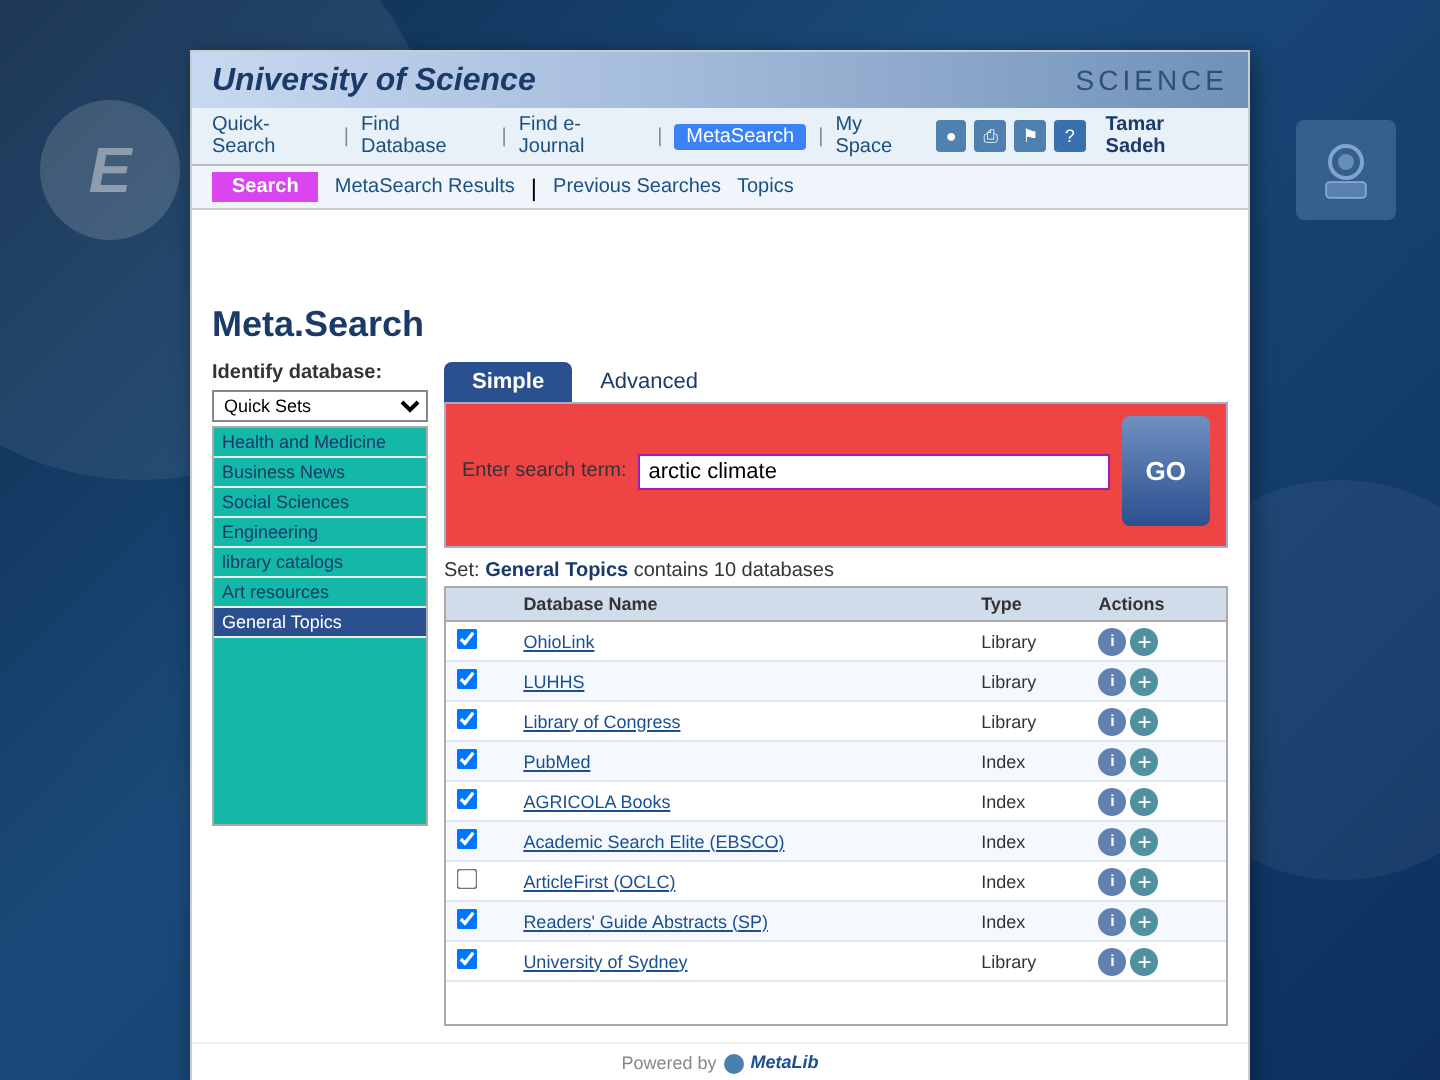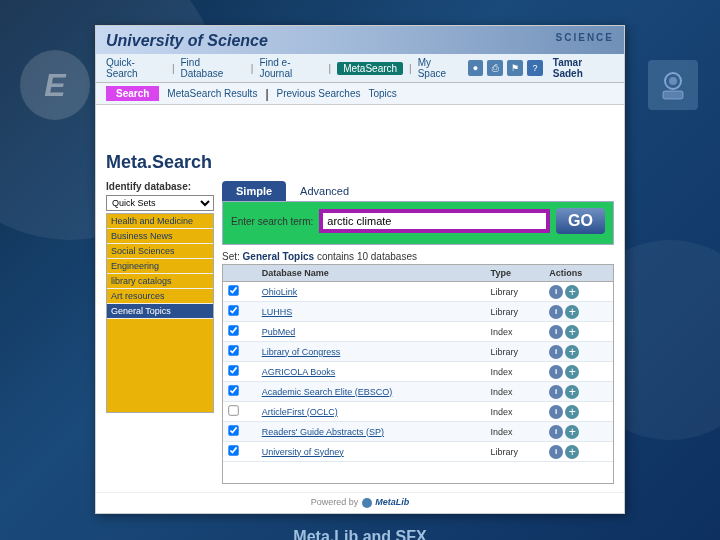--- a/index.html
+++ b/index.html
@@ -72,23 +72,23 @@
     }
 
     .univ-title {
       font-size: 16px;
       font-weight: bold;
       color: #1a3a6a;
       font-style: italic;
     }
 
     .science-label {
-      font-size: 10px;
+      font-size: 14px;
       color: #2a5080;
-      font-weight: bold;
+      font-weight: normal;
       letter-spacing: 2px;
       align-self: flex-start;
     }
 
     
     .top-nav {
       background: #e8f0f8;
       border-bottom: 1px solid #bbb;
       padding: 3px 10px;
       display: flex;
@@ -99,21 +99,21 @@
     .top-nav a {
       font-size: 10px;
       color: #1a5080;
       text-decoration: none;
       cursor: pointer;
     }
 
     .top-nav .separator { color: #888; font-size: 10px; }
 
     .top-nav .active-tab {
-      background: #0f766e;
+      background: #3b82f6;
       color: white;
       padding: 1px 6px;
       border-radius: 2px;
       font-size: 10px;
       text-decoration: none;
     }
 
     .nav-icons {
       margin-left: auto;
       display: flex;
@@ -197,21 +197,21 @@
       width: 100%;
       font-size: 9px;
       border: 1px solid #888;
       background: #fff;
       padding: 1px;
       margin-bottom: 2px;
     }
 
     .db-list {
       border: 1px solid #aaa;
-      background: #eab308;
+      background: #14b8a6;
       height: 200px;
       overflow-y: auto;
     }
 
     .db-list-item {
       padding: 2px 4px;
       font-size: 9px;
       color: #1a3a6a;
       cursor: pointer;
       border-bottom: 1px solid #eee;
@@ -242,52 +242,52 @@
     }
 
     .tab-advanced {
       color: #1a3a6a;
       font-size: 11px;
       padding: 4px 14px;
       cursor: pointer;
     }
 
     .search-box-area {
-      background: #22c55e;
+      background: #ef4444;
       border: 1px solid #aac;
       padding: 6px 8px;
     }
 
     .search-row {
       display: flex;
       align-items: center;
       gap: 6px;
       margin-bottom: 4px;
     }
 
     .search-label {
       font-size: 10px;
       color: #333;
     }
 
     .search-input {
       flex: 1;
       font-size: 11px;
-      border: 4px solid #a21caf;
+      border: 1px solid #a21caf;
       padding: 2px 4px;
       background: #fff;
     }
 
     .go-btn {
       background: linear-gradient(to bottom, #7090c0, #2a5090);
       color: white;
-      font-size: 16px;
+      font-size: 13px;
       font-weight: bold;
       border: none;
-      padding: 4px 12px;
+      padding: 20px 12px;
       border-radius: 4px;
       cursor: pointer;
     }
 
     
     .results-header {
       margin: 6px 0 2px 0;
       font-size: 10px;
       color: #333;
     }
@@ -550,33 +550,33 @@
                 <td class="type-badge">Library</td>
                 <td>
                     <div class="action-btns">
                       <div class="action-info">i</div>
                       <div class="action-add">+</div>
                     </div>
                   </td>
               </tr>
               <tr>
                 <td class="checkbox-cell"><input type="checkbox" checked="" style=""></td>
+                <td><a class="db-link">Library of Congress</a></td>
+                <td class="type-badge">Library</td>
+                <td>
+                    <div class="action-btns">
+                      <div class="action-info">i</div>
+                      <div class="action-add">+</div>
+                    </div>
+                  </td>
+              </tr>
+              <tr>
+                <td class="checkbox-cell"><input type="checkbox" checked="" style=""></td>
                 <td><a class="db-link">PubMed</a></td>
                 <td class="type-badge">Index</td>
-                <td>
-                    <div class="action-btns">
-                      <div class="action-info">i</div>
-                      <div class="action-add">+</div>
-                    </div>
-                  </td>
-              </tr>
-              <tr>
-                <td class="checkbox-cell"><input type="checkbox" checked="" style=""></td>
-                <td><a class="db-link">Library of Congress</a></td>
-                <td class="type-badge">Library</td>
                 <td>
                     <div class="action-btns">
                       <div class="action-info">i</div>
                       <div class="action-add">+</div>
                     </div>
                   </td>
               </tr>
               <tr>
                 <td class="checkbox-cell"><input type="checkbox" checked="" style=""></td>
                 <td><a class="db-link">AGRICOLA Books</a></td>

